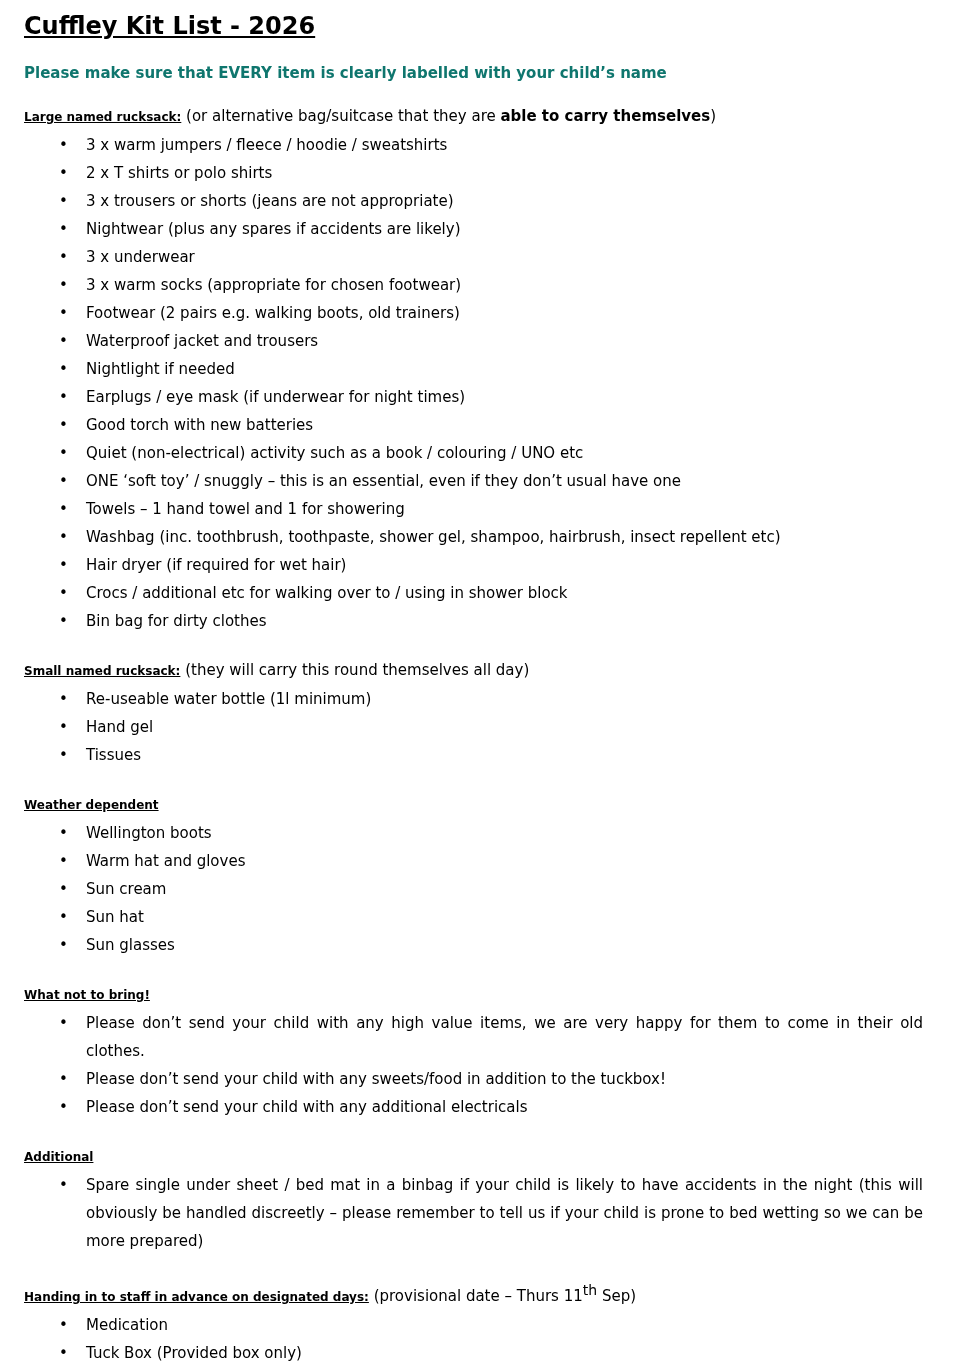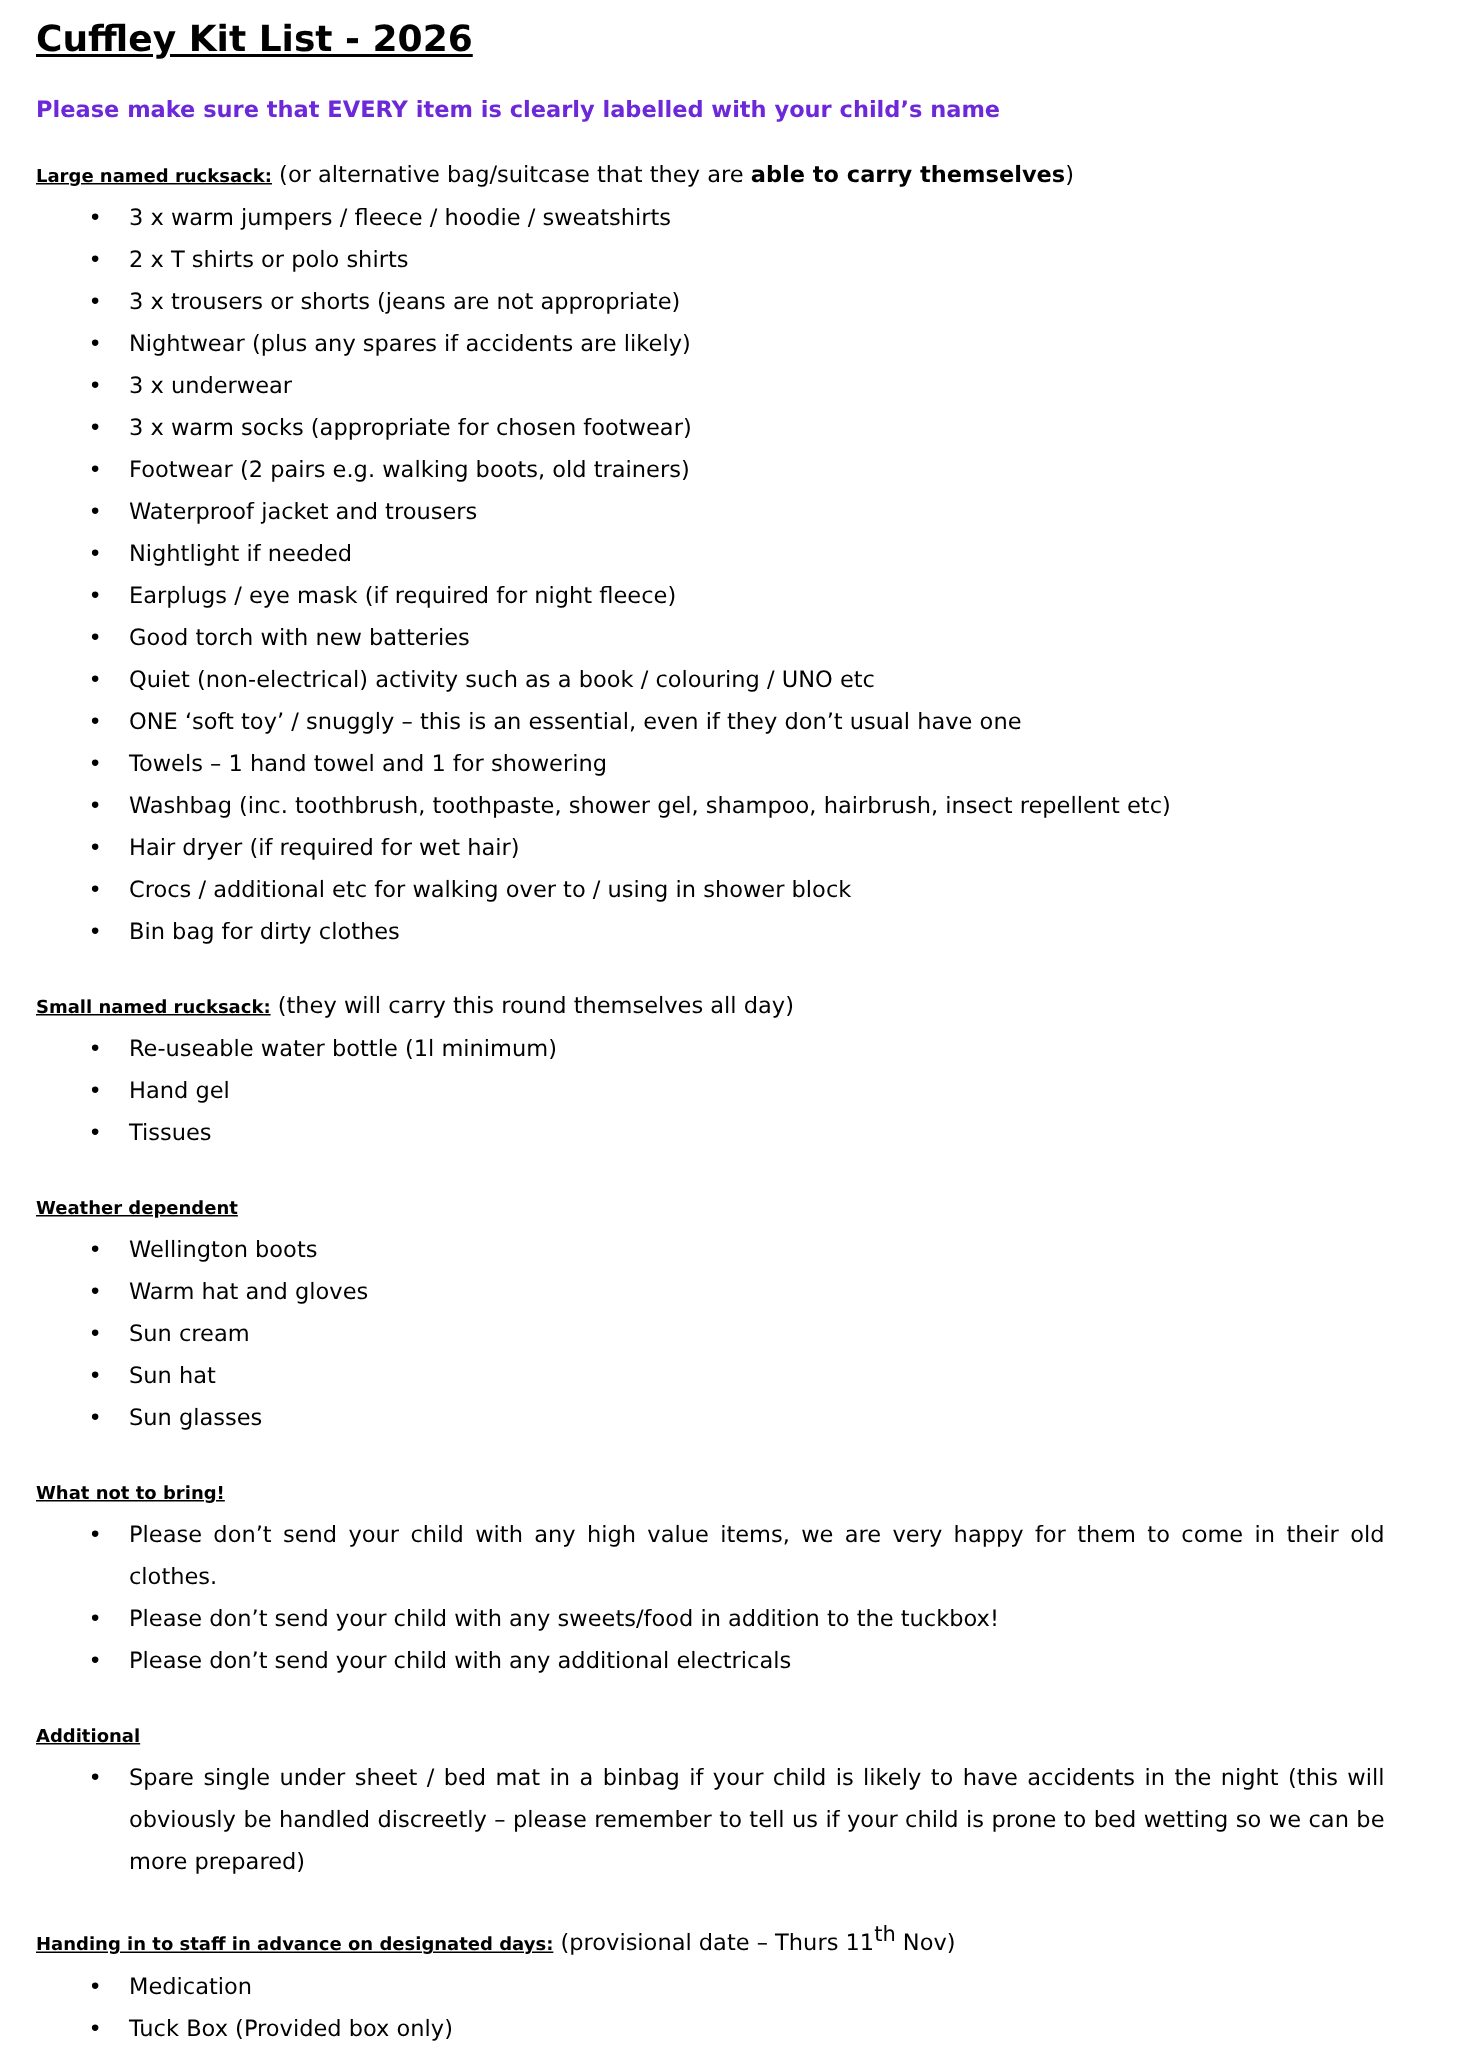--- a/index.html
+++ b/index.html
@@ -70,36 +70,36 @@
   }
   ul.kit-list.justify li {
     text-align: justify;
   }
 </style>
 </head>
 <body style="background: rgb(255, 255, 255); color: rgb(0, 0, 0);">
 
 <h1 class="doc-title">Cuffley Kit List - 2026</h1>
 
-<p class="notice" style="color: #6d28d9;">Please make sure that EVERY item is clearly labelled with your child’s name</p>
+<p class="notice" style="color: #0f766e;">Please make sure that EVERY item is clearly labelled with your child’s name</p>
 
 <div id="sections-root">
     <div class="section">
       <p class="heading-line"><span class="section-heading">Large named rucksack:</span><span class="suffix-run"> (or alternative bag/suitcase that they are </span><span class="suffix-run bold">able to carry themselves</span><span class="suffix-run">)</span></p>
       <ul class="kit-list">
         <li>3 x warm jumpers / fleece / hoodie / sweatshirts</li>
         <li>2 x T shirts or polo shirts</li>
         <li>3 x trousers or shorts (jeans are not appropriate)</li>
         <li>Nightwear (plus any spares if accidents are likely)</li>
         <li>3 x underwear</li>
         <li>3 x warm socks (appropriate for chosen footwear)</li>
         <li>Footwear (2 pairs e.g. walking boots, old trainers)</li>
         <li>Waterproof jacket and trousers</li>
         <li>Nightlight if needed</li>
-        <li>Earplugs / eye mask (if required for night fleece)</li>
+        <li>Earplugs / eye mask (if underwear for night times)</li>
         <li>Good torch with new batteries</li>
         <li>Quiet (non-electrical) activity such as a book / colouring / UNO etc</li>
         <li>ONE ‘soft toy’ / snuggly – this is an essential, even if they don’t usual have one</li>
         <li>Towels – 1 hand towel and 1 for showering</li>
         <li>Washbag (inc. toothbrush, toothpaste, shower gel, shampoo, hairbrush, insect repellent etc)</li>
         <li>Hair dryer (if required for wet hair)</li>
         <li>Crocs / additional etc for walking over to / using in shower block</li>
         <li>Bin bag for dirty clothes</li>
       </ul>
     </div>
@@ -129,19 +129,19 @@
         <li>Please don’t send your child with any additional electricals</li>
       </ul>
     </div>
     <div class="section">
       <p class="heading-line"><span class="section-heading">Additional</span></p>
       <ul class="kit-list justify">
         <li>Spare single under sheet / bed mat in a binbag if your child is likely to have accidents in the night (this will obviously be handled discreetly – please remember to tell us if your child is prone to bed wetting so we can be more prepared)</li>
       </ul>
     </div>
     <div class="section">
-      <p class="heading-line"><span class="section-heading">Handing in to staff in advance on designated days:</span><span class="suffix-run"> (provisional date – Thurs 11</span><span class="suffix-run sup">th</span><span class="suffix-run"> Nov)</span></p>
+      <p class="heading-line"><span class="section-heading">Handing in to staff in advance on designated days:</span><span class="suffix-run"> (provisional date – Thurs 11</span><span class="suffix-run sup">th</span><span class="suffix-run"> Sep)</span></p>
       <ul class="kit-list">
         <li>Medication</li>
         <li>Tuck Box (Provided box only)</li>
       </ul>
     </div>
   </div>
 
 </body></html>

